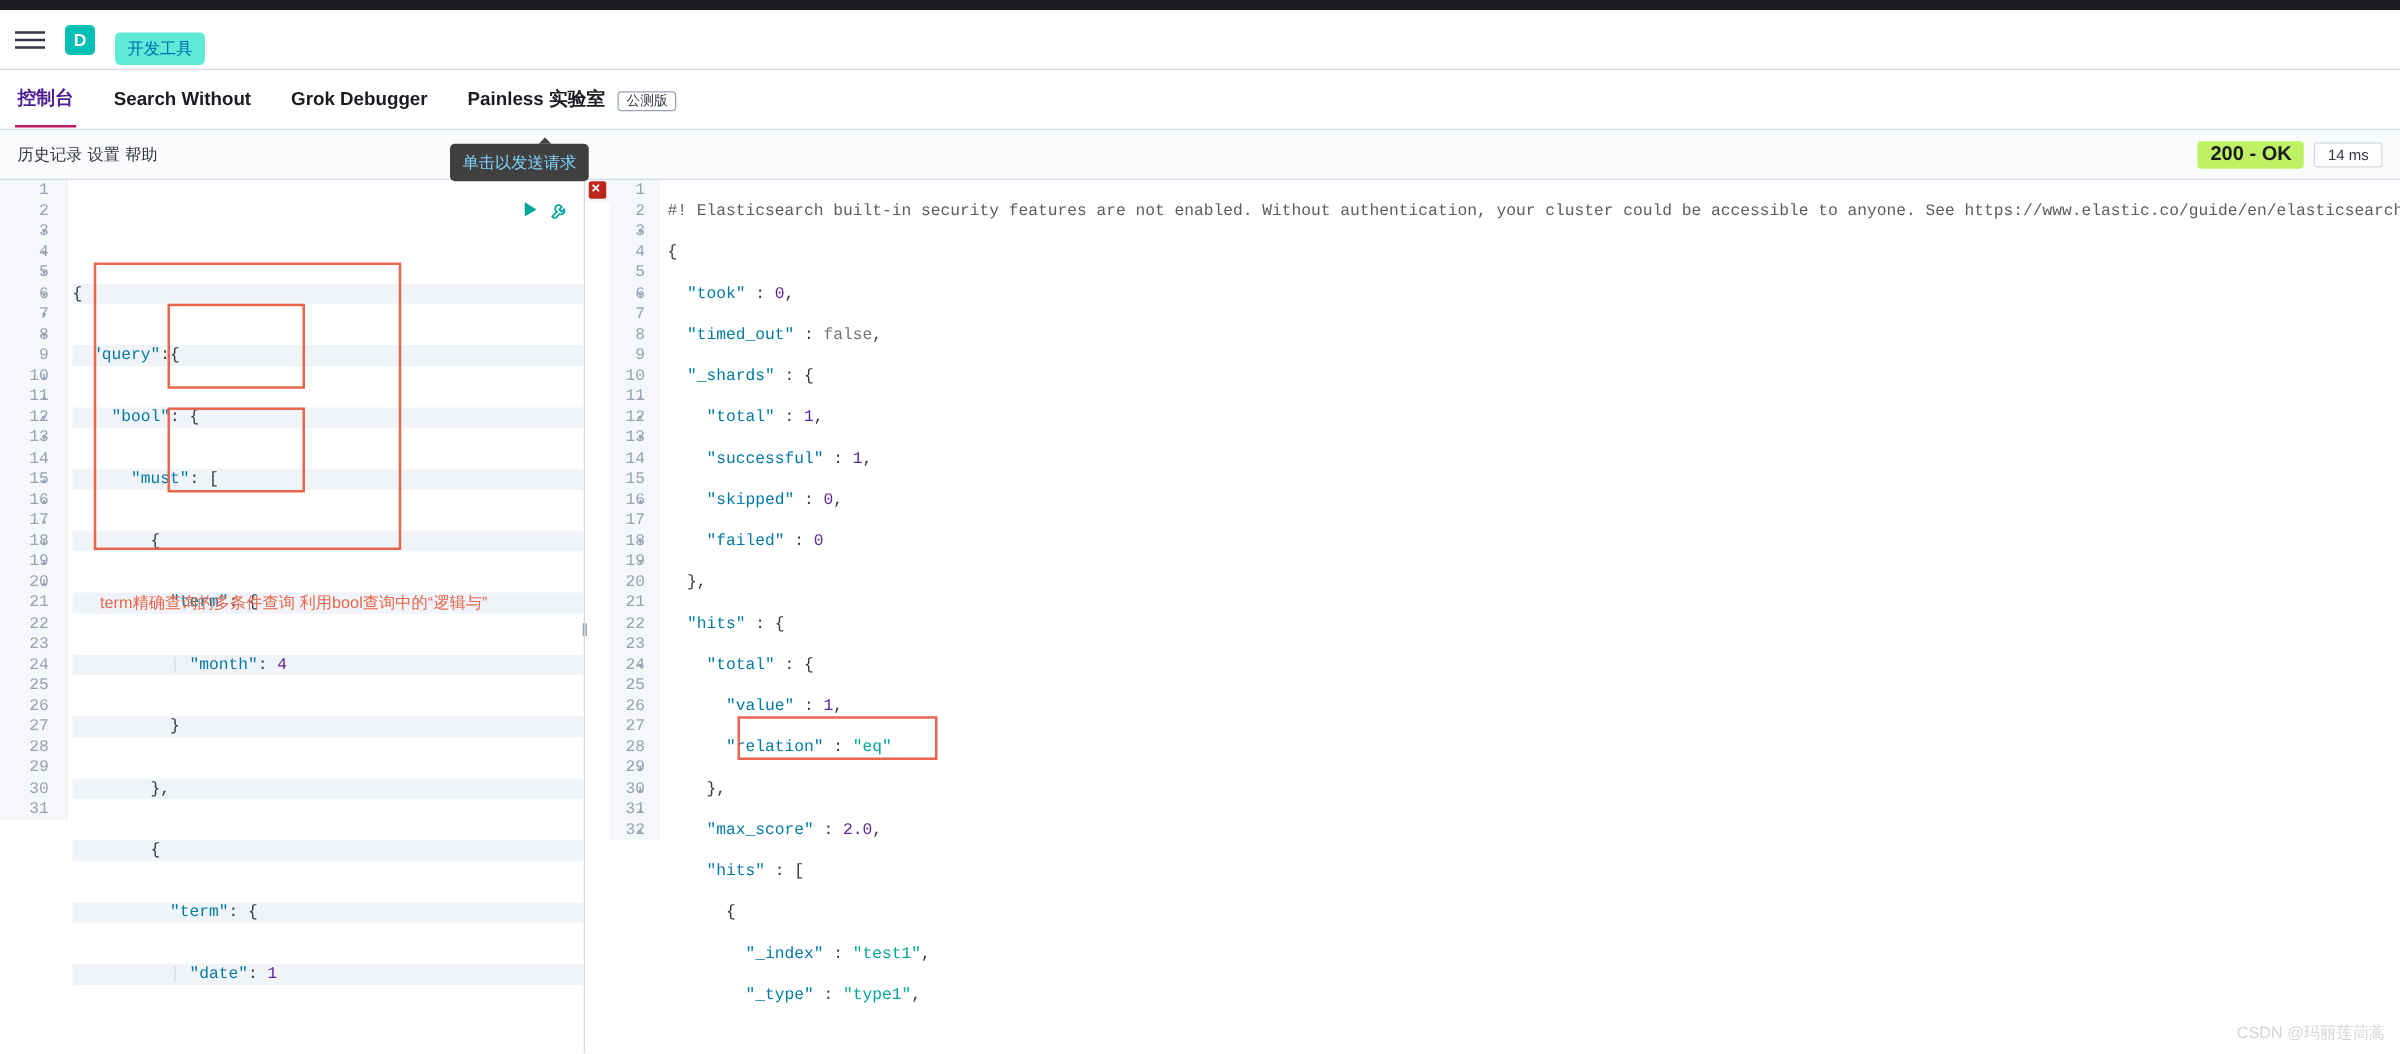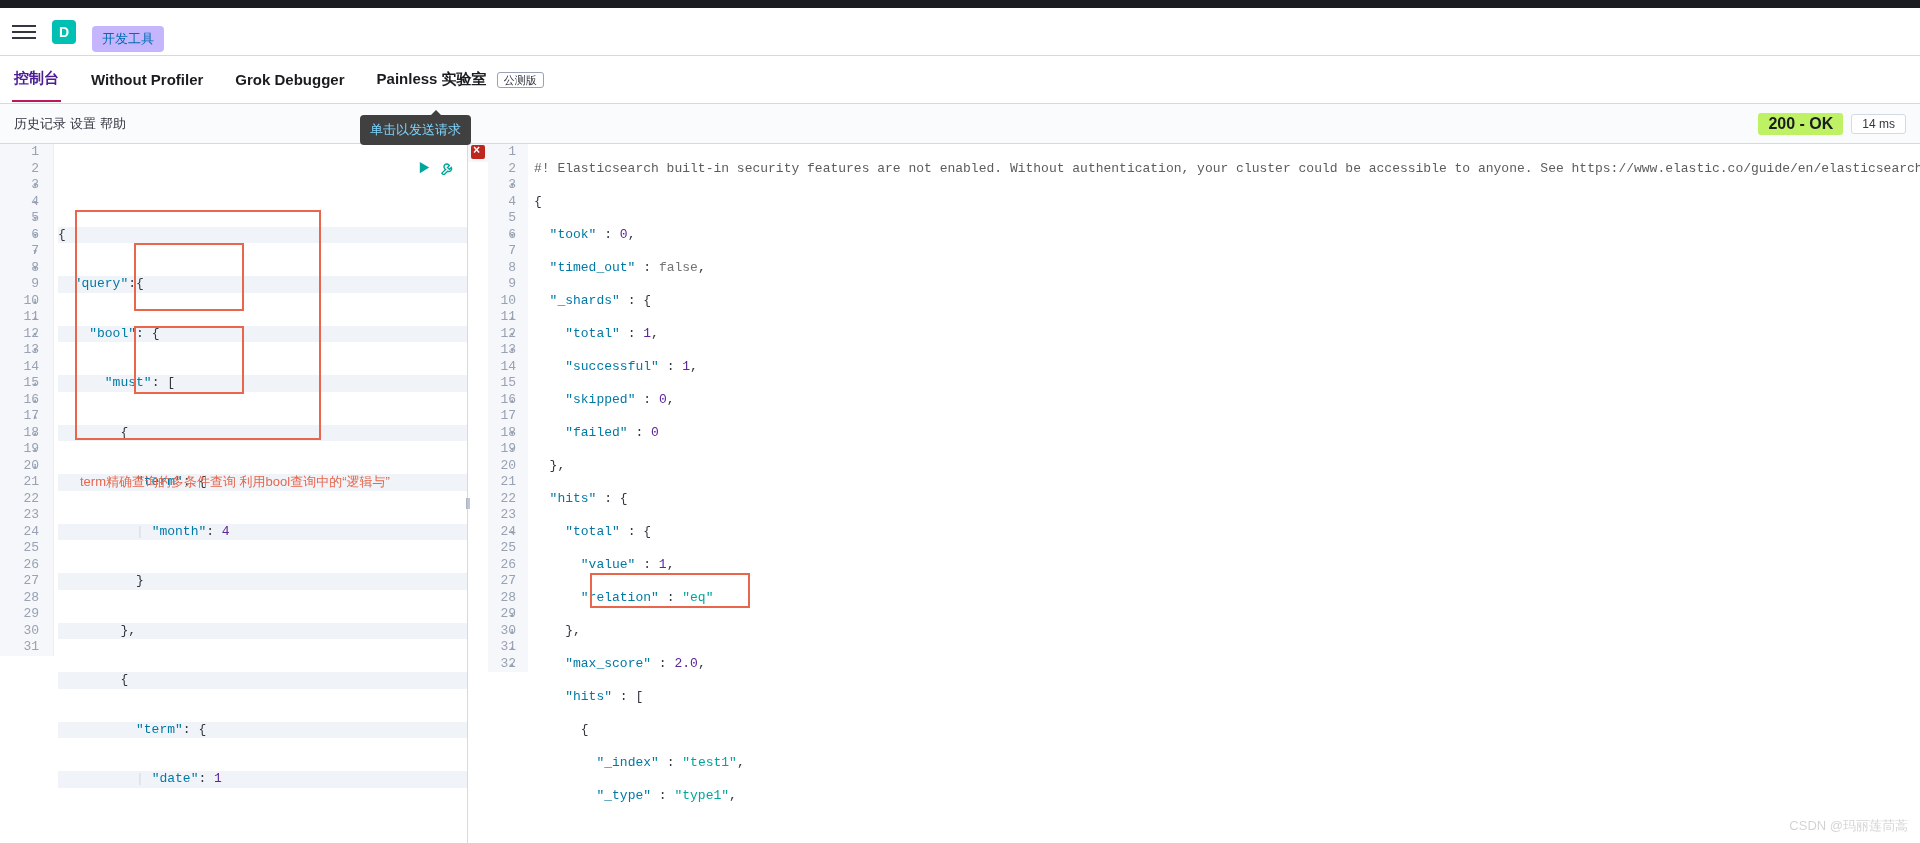--- a/index.html
+++ b/index.html
@@ -2,21 +2,21 @@
 <html><head>
 <meta charset="utf-8">
 <style>
 * { margin: 0; padding: 0; box-sizing: border-box; }
 body { font-family: -apple-system, BlinkMacSystemFont, "Segoe UI", Helvetica, Arial, sans-serif; background: #fff; color: #343741; overflow: hidden; }
 .top-bar { height: 48px; background: #fff; border-bottom: 1px solid #d3dae6; display: flex; align-items: center; padding: 0 12px; gap: 16px; }
 .dark-strip { height: 8px; background: #1a1c21; }
 .hamburger { width: 24px; height: 24px; display: flex; flex-direction: column; justify-content: center; gap: 4px; cursor: pointer; }
 .hamburger span { display: block; height: 2px; background: #343741; }
 .logo-d { width: 24px; height: 24px; background: #00bfb3; color: #fff; border-radius: 4px; display: flex; align-items: center; justify-content: center; font-weight: bold; font-size: 14px; }
-.dev-tools-btn { background: #c4b5fd; color: #006bb4; padding: 4px 10px; border-radius: 4px; font-size: 13px; border: none; cursor: pointer; margin-top: 14px; }
+.dev-tools-btn { background: #5eead4; color: #006bb4; padding: 4px 10px; border-radius: 4px; font-size: 13px; border: none; cursor: pointer; margin-top: 14px; }
 .tabs-row { display: flex; align-items: center; border-bottom: 1px solid #d3dae6; padding: 0 12px; gap: 28px; height: 48px; }
 .tab { padding: 12px 2px; font-size: 15px; cursor: pointer; color: #1a1c21; font-weight: 600; }
 .tab.active { color: #4c1d95; border-bottom: 2px solid #be185d; }
 .beta-badge { font-size: 11px; border: 1px solid #98a2b3; border-radius: 3px; padding: 1px 6px; margin-left: 6px; color: #343741; font-weight: normal; }
 .subnav { display: flex; justify-content: space-between; align-items: center; height: 40px; padding: 0 14px; border-bottom: 1px solid #d3dae6; background: #fafbfd; }
 .subnav-left { display: flex; gap: 4px; }
 .subnav-link { font-size: 13px; color: #343741; cursor: pointer; }
 .subnav-right { display: flex; gap: 8px; align-items: center; }
 .status-ok { background: #bef264; color: #1a1c21; padding: 2px 10px; border-radius: 3px; font-size: 16px; font-weight: 600; }
 .status-time { border: 1px solid #d3dae6; background: #fff; padding: 2px 10px; border-radius: 3px; font-size: 12px; }
@@ -65,21 +65,21 @@
       <span></span>
       <span></span>
       <span></span>
     </div>
   <div class="logo-d">D</div>
   <button class="dev-tools-btn">开发工具</button>
 </div>
 
 <div class="tabs-row">
   <div class="tab active">控制台</div>
-  <div class="tab">Without Profiler</div>
+  <div class="tab">Search Without</div>
   <div class="tab">Grok Debugger</div>
   <div class="tab">
     <span>Painless 实验室</span>
     <span class="beta-badge">公测版</span>
   </div>
 </div>
 
 <div class="tooltip">单击以发送请求</div>
 
 <div class="subnav">

